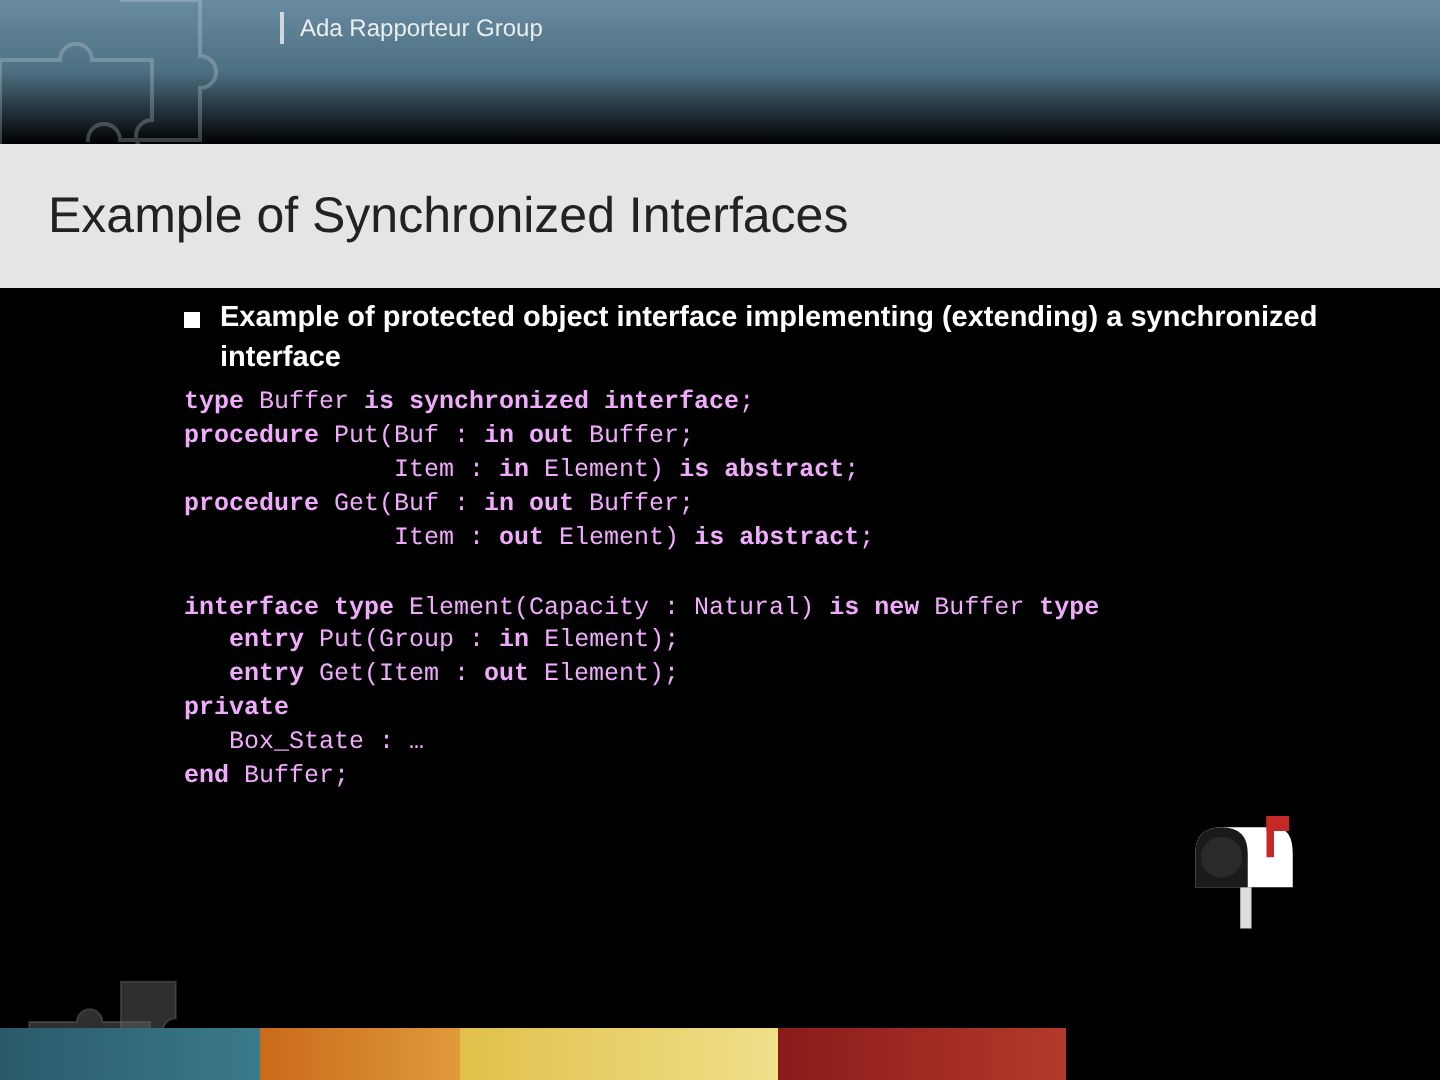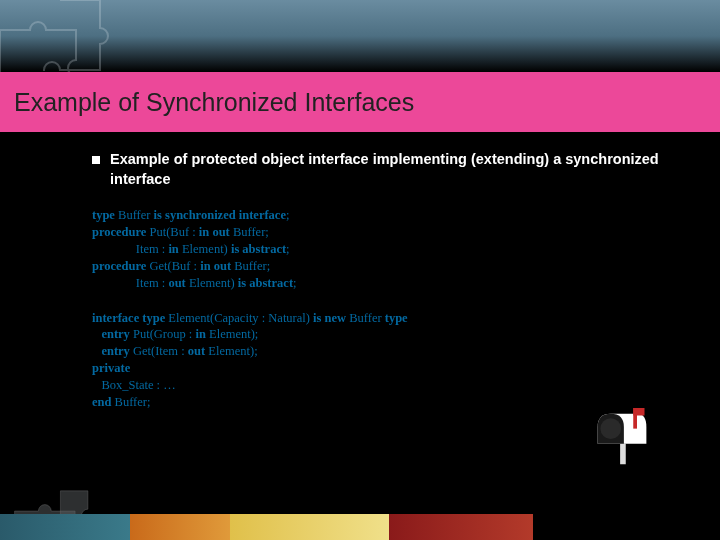--- a/index.html
+++ b/index.html
@@ -14,36 +14,36 @@
   }
   .puzzle-bg {
     position: absolute; top: -10px; left: -10px; width: 180px; height: 100px;
     opacity: 0.25;
   }
   .header-text {
     position: absolute; top: 6px; left: 140px; color: #e8eef2; font-size: 12px;
     border-left: 2px solid #cfd8dc; padding-left: 8px; height: 16px; line-height: 16px;
   }
   .title-band {
-    position: absolute; top: 72px; left: 0; right: 0; height: 60px;
-    background: #ec4899; display: flex; align-items: center; padding-left: 14px;
+    position: absolute; top: 72px; left: 0; right: 0; height: 72px;
+    background: #e5e5e5; display: flex; align-items: center; padding-left: 24px;
   }
   .title-band h1 { font-size: 25px; font-weight: 400; color: #222; }
   .content {
     position: absolute; top: 150px; left: 92px; right: 40px; color: #fff;
   }
   .bullet {
-    display: flex; gap: 10px; margin-bottom: 18px;
+    display: flex; gap: 10px; margin-bottom: 4px;
   }
   .bullet-mark {
     width: 8px; height: 8px; background: #fff; margin-top: 6px; flex-shrink: 0;
   }
   .bullet-text { font-size: 14.5px; font-weight: 700; line-height: 1.35; }
   .code {
-    font-family: Liberation Serif, serif; font-size: 12.5px; color: #0369a1;
+    font-family: Liberation Mono, monospace; font-size: 12.5px; color: #f0abfc;
     white-space: pre; line-height: 1.35;
   }
   .code b { font-weight: 700; }
   .code-block-2 { margin-top: 18px; }
   .mailbox-icon {
     position: absolute; right: 68px; bottom: 72px; width: 60px; height: 60px;
   }
   .bottom-bar {
     position: absolute; bottom: 0; left: 0; right: 0; height: 26px; display: flex;
   }
@@ -62,20 +62,21 @@
 
 <div class="slide">
 
   <div class="top-band">
     <svg class="puzzle-bg" viewBox="0 0 180 100">
       <g fill="none" stroke="#dfe8ee" stroke-width="2">
         <path d="M10 40 h30 a8 8 0 1 1 16 0 h30 v30 a8 8 0 1 0 0 16 v20 h-76 z"></path>
         <path d="M70 10 h40 v28 a8 8 0 1 1 0 16 v26 h-40 a8 8 0 1 0 -16 0 h-1"></path>
       </g>
     </svg>
+    <div class="header-text">Ada Rapporteur Group</div>
   </div>
 
   <div class="title-band">
     <h1>Example of Synchronized Interfaces</h1>
   </div>
 
   <div class="content">
     <div class="bullet">
       <div class="bullet-mark"></div>
       <div class="bullet-text">Example of protected object interface implementing (extending) a synchronized interface</div>

